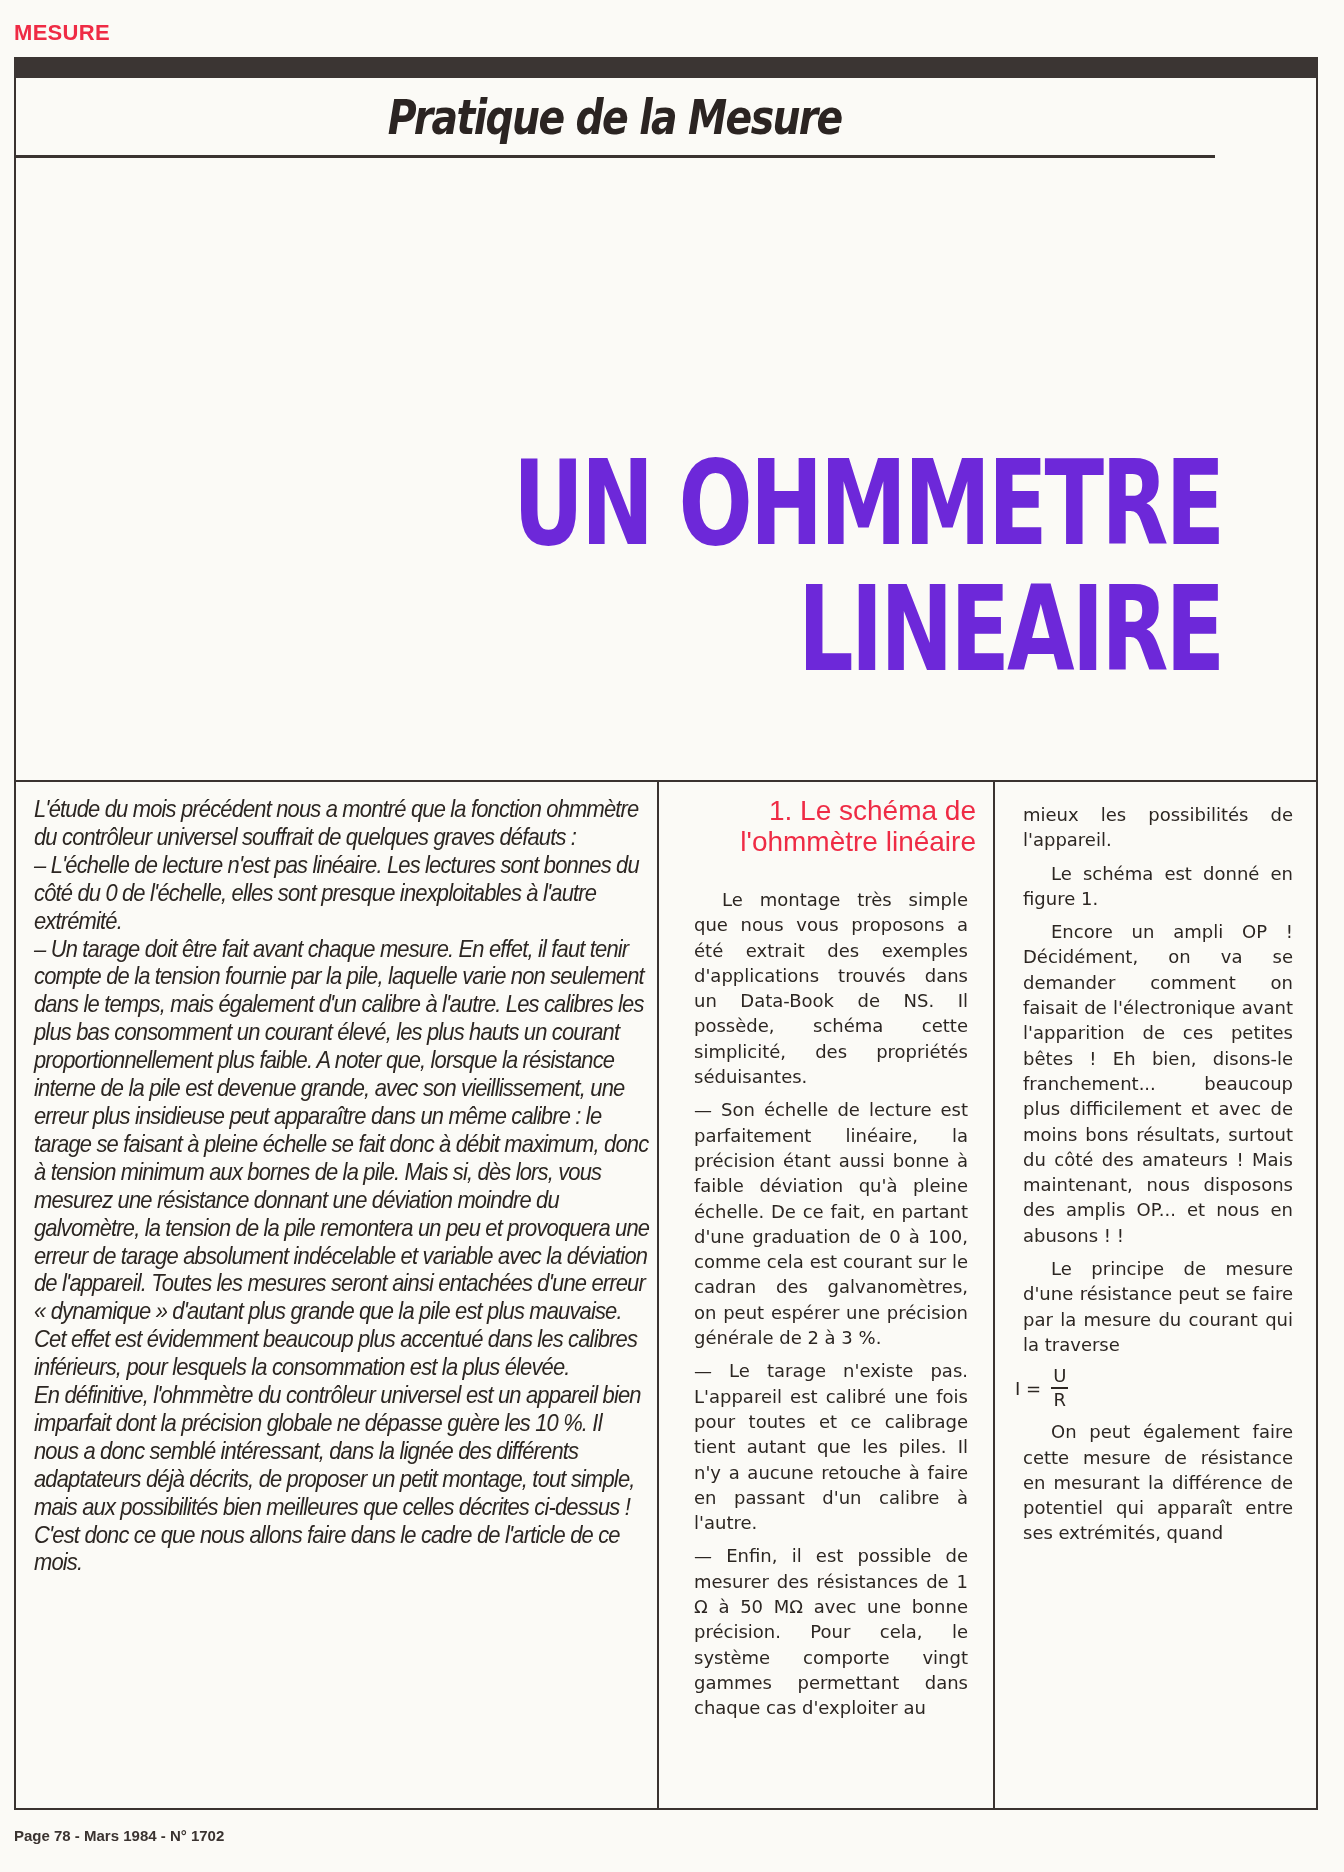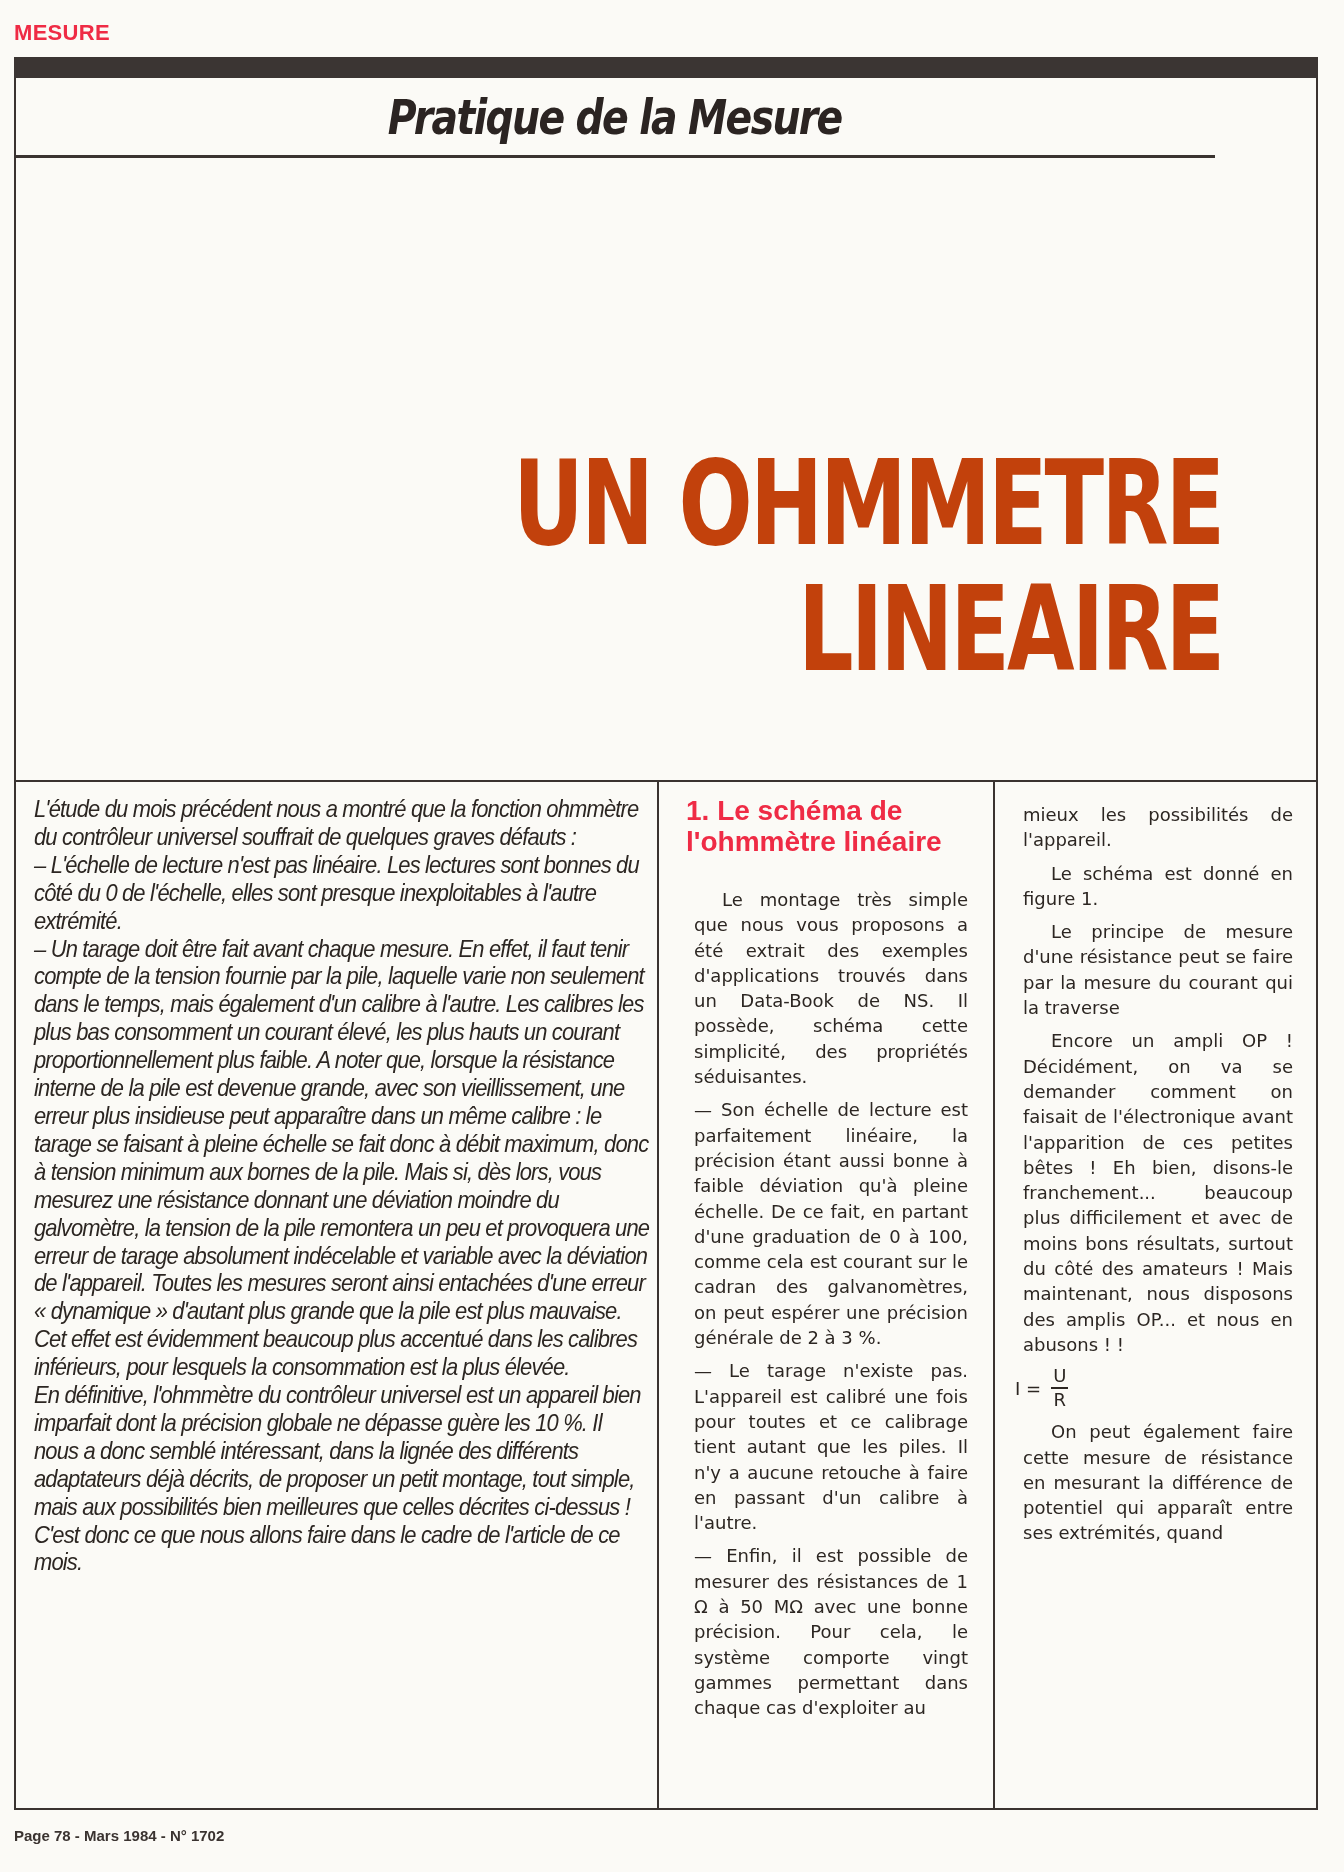--- a/index.html
+++ b/index.html
@@ -26,21 +26,21 @@
     border-bottom: 3px solid #3a3330; box-sizing: border-box;
     display: flex; align-items: center; justify-content: center; text-align: center;
   }
   .title-band span {
     font-family: "DejaVu Sans", sans-serif; font-style: italic; font-weight: bold;
     font-size: 48px; color: #2b2422; letter-spacing: -2px;
     transform: scaleX(0.82); display: inline-block;
   }
   .headline {
     position: absolute; right: 122px; top: 440px; text-align: right;
-    font-family: "DejaVu Sans", sans-serif; font-weight: bold; color: #c2410c;
+    font-family: "DejaVu Sans", sans-serif; font-weight: bold; color: #6d28d9;
     line-height: 126px; font-size: 118px; letter-spacing: -4px;
   }
   .headline div { transform: scaleX(0.74); transform-origin: right center; }
   .rule-h {
     position: absolute; left: 14px; top: 780px; width: 1304px; height: 2px; background: #3a3330;
   }
   .col-divider { position: absolute; top: 780px; width: 2px; height: 1030px; background: #3a3330; }
   .col-left {
     position: absolute; left: 34px; top: 796px; width: 616px;
     font-family: "Liberation Sans", sans-serif; font-style: italic;
@@ -50,22 +50,22 @@
   .col-left p { margin: 0; width: 662px; }
   .col-mid, .col-right {
     position: absolute; font-family: "DejaVu Sans", sans-serif;
     font-size: 18px; line-height: 25.3px; color: #2c2622; text-align: justify;
   }
   .col-mid { left: 686px; top: 796px; width: 290px; }
   .col-right { left: 1015px; top: 794px; width: 286px; }
   .col-mid p, .col-right p { margin: 8px; }
   .indent { text-indent: 28px; }
   .sub-heading {
-    font-family: "Liberation Sans", sans-serif; font-weight: bold; color: #ef2b45;
-    font-size: 28px; line-height: 30.5px; margin: 0 0 30px 0 !important; text-align: left;
+    font-family: "Liberation Sans", sans-serif; font-weight: normal; color: #ef2b45;
+    font-size: 28px; line-height: 30.5px; margin: 0 0 30px 0 !important; text-align: right;
   }
   .formula { display: flex; align-items: center; gap: 10px; margin: 2px 0 2px 0; }
   .frac { display: inline-flex; flex-direction: column; align-items: center; line-height: 22px; }
   .frac .num { border-bottom: 2px solid #2c2622; padding: 0 2px; }
   .footer {
     position: absolute; left: 14px; top: 1827px;
     font-size: 15px; font-weight: bold; color: #3a3330;
   }
 </style>
 </head>
@@ -99,22 +99,22 @@
   <p class="sub-heading">1.  Le schéma de l'ohmmètre linéaire</p>
   <p class="indent">Le montage très simple que nous vous proposons a été extrait des exemples d'applications trouvés dans un Data-Book de NS. Il possède, schéma cette simplicité, des propriétés séduisantes.</p>
   <p>— Son échelle de lecture est parfaitement linéaire, la précision étant aussi bonne à faible déviation qu'à pleine échelle. De ce fait, en partant d'une graduation de 0 à 100, comme cela est courant sur le cadran des galvanomètres, on peut espérer une précision générale de 2 à 3 %.</p>
   <p>— Le tarage n'existe pas. L'appareil est calibré une fois pour toutes et ce calibrage tient autant que les piles. Il n'y a aucune retouche à faire en passant d'un calibre à l'autre.</p>
   <p>— Enfin, il est possible de mesurer des résistances de 1 Ω à 50 MΩ avec une bonne précision. Pour cela, le système comporte vingt gammes permettant dans chaque cas d'exploiter au</p>
 </div>
 
 <div class="col-right">
   <p>mieux les possibilités de l'appareil.</p>
   <p class="indent">Le schéma est donné en figure 1.</p>
+  <p class="indent">Encore un ampli OP ! Décidément, on va se demander comment on faisait de l'électronique avant l'apparition de ces petites bêtes ! Eh bien, disons-le franchement... beaucoup plus difficilement et avec de moins bons résultats, surtout du côté des amateurs ! Mais maintenant, nous disposons des amplis OP... et nous en abusons ! !</p>
   <p class="indent">Le principe de mesure d'une résistance peut se faire par la mesure du courant qui la traverse</p>
-  <p class="indent">Encore un ampli OP ! Décidément, on va se demander comment on faisait de l'électronique avant l'apparition de ces petites bêtes ! Eh bien, disons-le franchement... beaucoup plus difficilement et avec de moins bons résultats, surtout du côté des amateurs ! Mais maintenant, nous disposons des amplis OP... et nous en abusons ! !</p>
   <div class="formula">
     <span>I =</span>
     <span class="frac">
       <span class="num">U</span>
       <span>R</span>
     </span>
   </div>
   <p class="indent">On peut également faire cette mesure de résistance en mesurant la différence de potentiel qui apparaît entre ses extrémités, quand</p>
 </div>
 

